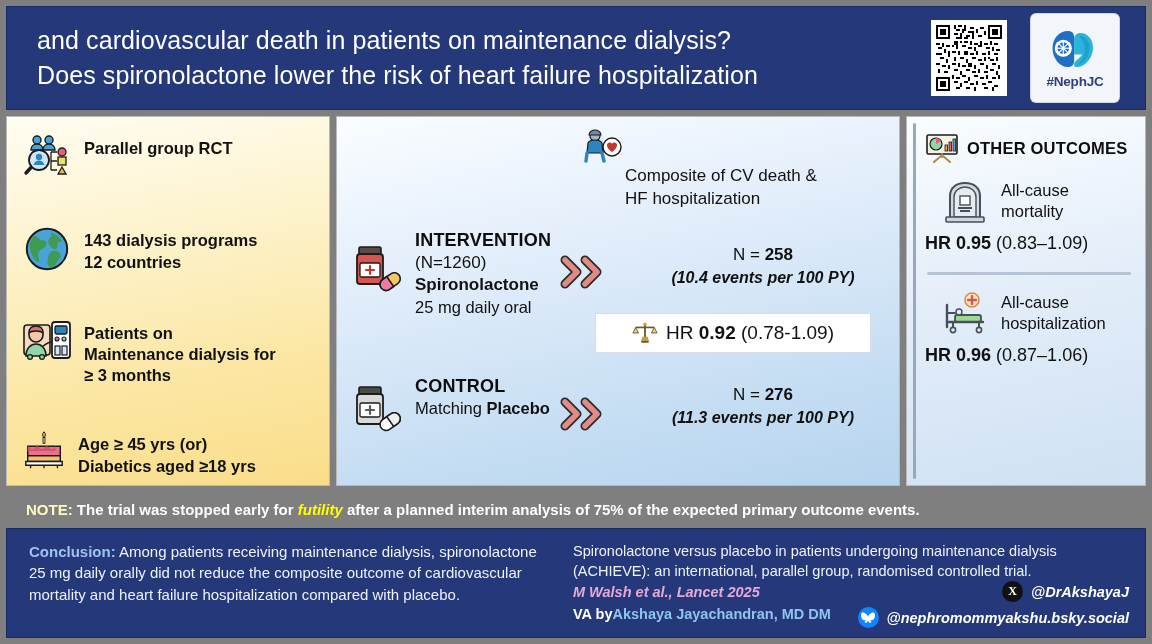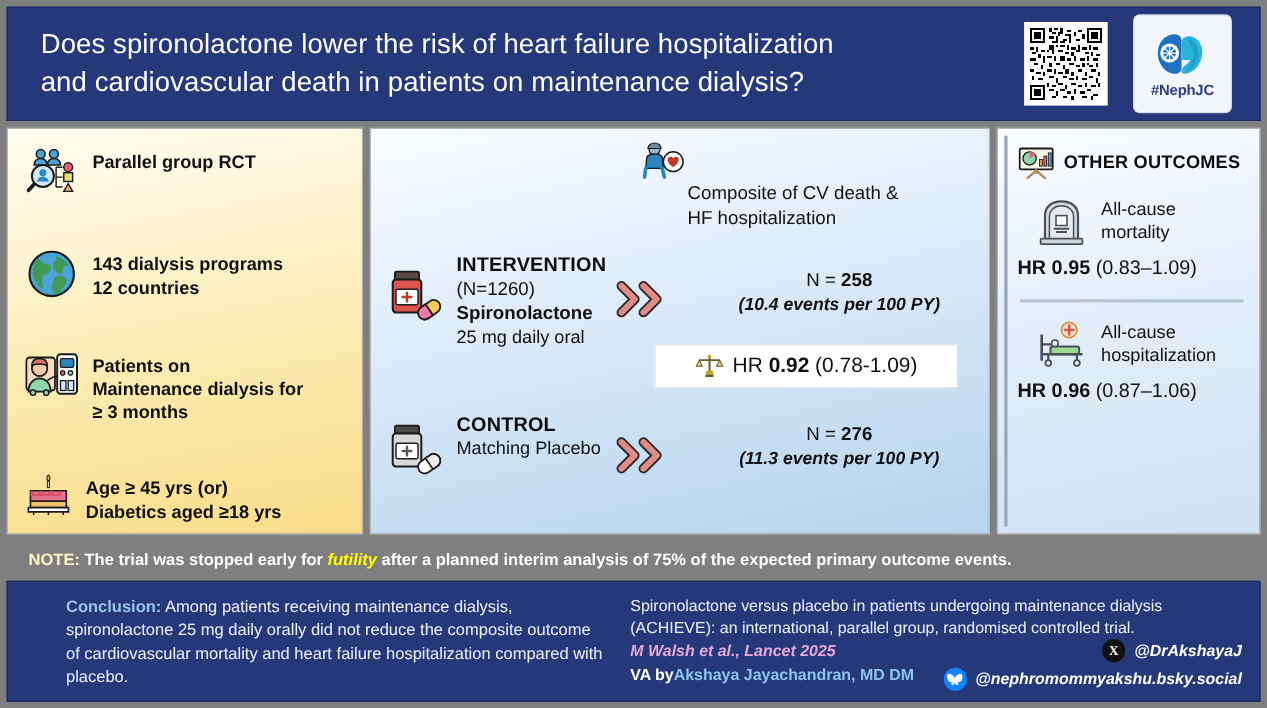--- a/index.html
+++ b/index.html
@@ -76,21 +76,21 @@
   .arm { position:absolute; display:flex; align-items:flex-start; gap:10px; }
   .arm-int { left:14px; top:112px; }
   .arm-ctl { left:14px; top:258px; }
   .arm .pico { width:54px; height:54px; flex:0 0 auto; margin-top:12px; }
   .arm-ctl .pico { margin-top:6px; }
   .arm .body { line-height:1.30; }
   .arm .ttl { font-size:18px; font-weight:800; color:#0d0d0d; letter-spacing:.2px; }
   .arm .n { font-size:17px; color:#111; }
   .arm .d1 { font-size:17px; color:#111; font-weight:700; }
   .arm .d2 { font-size:16.5px; color:#111; }
-  .arm .d2 b { font-weight:400; }
+  .arm .d2 b { font-weight:700; }
 
   .chev { position:absolute; width:56px; height:34px; }
   .chev-int { left:222px; top:138px; }
   .chev-ctl { left:222px; top:280px; }
 
   .res { position:absolute; text-align:center; }
   .res-int { left:290px; top:128px; width:272px; }
   .res-ctl { left:290px; top:268px; width:272px; }
   .res .n { font-size:17px; color:#111; }
   .res .n b { font-weight:800; }
@@ -124,43 +124,43 @@
   .note-t { font-size:15px; color:#ffffff; font-weight:600; }
   .note-t .hl { color:#fef9c3; font-weight:700; }
   .note-t .hli { color:#ffff00; font-weight:700; font-style:italic; }
 
   
   .footer {
     position:absolute; left:6px; top:528px; width:1140px; height:110px;
     background:#24387a; border:1px solid #1b2a5e; display:flex;
   }
   .fl { width:556px; padding:12px 10px 10px 22px; }
-  .fl p { font-size:15px; color:#eef2fb; line-height:1.42;margin-left:31px; }
+  .fl p { font-size:15px; color:#eef2fb; line-height:1.42; }
   .fl .kw { color:#9dc3f0; font-weight:700; }
   .fr { flex:1; padding:12px 16px 10px 10px; position:relative; }
   .fr .cite { font-size:14.5px; color:#eef2fb; line-height:1.40; }
   .fr .auth { font-size:14.5px; color:#e6a8d8; font-style:italic; font-weight:700; margin-top:2px; }
   .fr .va { font-size:14.5px; color:#ffffff; font-weight:700; margin-top:6px; display:flex; align-items:flex-start; gap:0;}
   .fr .va .nm { color:#8fc4ef; font-weight:700; }
   .handle-x { position:absolute; right:16px; top:52px; display:flex; align-items:center; gap:8px; }
   .handle-bs { position:absolute; right:16px; top:78px; display:flex; align-items:center; gap:8px; }
   .handle-x .h, .handle-bs .h { font-size:14.5px; color:#ffffff; font-style:italic; font-weight:700; }
   .badge { width:21px; height:21px; border-radius:50%; display:flex; align-items:center; justify-content:center; flex:0 0 auto;}
   .badge.x { background:#111; color:#fff; font-size:12px; font-weight:700; font-family:"Liberation Serif",serif;}
   .badge.bs { background:#1185fe; }
 </style>
 </head>
 <body>
 
 <div class="poster">
 
   <div class="header">
     <div class="header-title">
+      <div>and cardiovascular death in patients on maintenance dialysis?</div>
       <div>Does spironolactone lower the risk of heart failure hospitalization</div>
-      <div>and cardiovascular death in patients on maintenance dialysis?</div>
     </div>
 
     <div class="qr-wrap">
       <div class="qr">
         <svg viewBox="0 0 33 33" width="66" height="66" shape-rendering="crispEdges">
           <rect width="33" height="33" fill="#fff"></rect>
           <g fill="#000">
             <rect x="0" y="0" width="7" height="7"></rect>
               <rect x="1" y="1" width="5" height="5" fill="#fff"></rect>
               <rect x="2" y="2" width="3" height="3"></rect>

